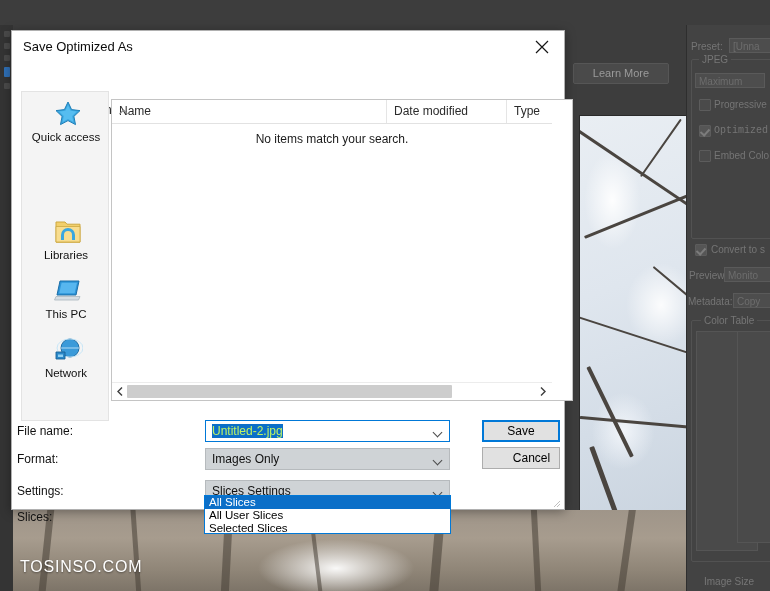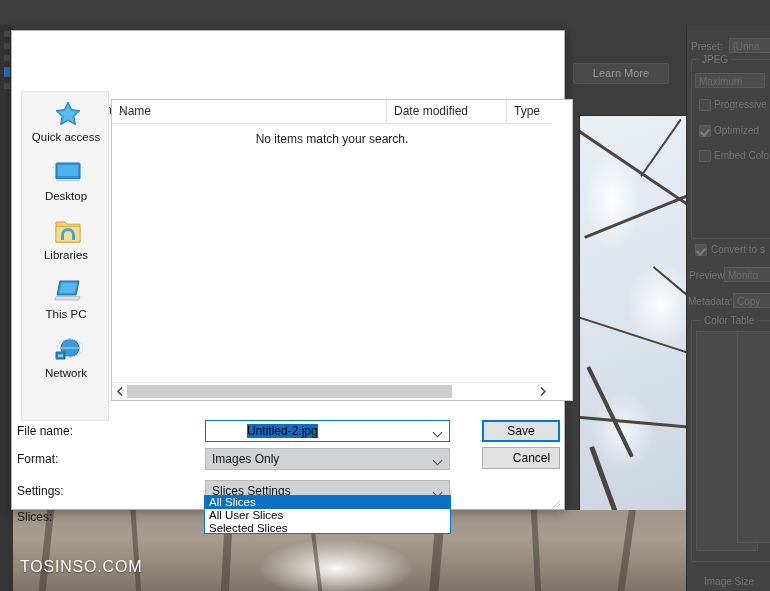--- a/index.html
+++ b/index.html
@@ -185,21 +185,21 @@
     position:absolute;left:0;top:33px;width:88px;font-size:11.5px;color:#111;
   }
 
   .btn{
     position:absolute;width:78px;height:22px;background:#e1e1e1;
     border:1px solid #adadad;box-sizing:border-box;
     font-size:12px;color:#000;text-align:center;line-height:20px;cursor:pointer;
   }
   .btn.primary{border:2px solid #0078d7;line-height:18px;}
 
-  .selected-text{background:#0b6fc8;color:#000000;margin-left:35px;}
+  .selected-text{background:#0b6fc8;color:#bef264;}
 
   .dropdown{
     position:absolute;left:204px;top:495px;width:247px;height:39px;
     background:#fff;border:1px solid #0078d7;box-sizing:border-box;z-index:40;
   }
   .dd-item{
     position:absolute;left:0;width:245px;height:13px;font-size:11.5px;
     padding-left:4px;box-sizing:border-box;color:#000;cursor:pointer;
     white-space:nowrap;
   }
@@ -257,21 +257,21 @@
 
     <div class="rp-sect" style="top:34px;width:80px;height:178px;"></div>
     <div class="rp-sect-title" style="left:12px;top:29px;">JPEG</div>
 
     <div class="rp-field" style="left:8px;top:48px;width:70px;">Maximum</div>
 
     <div class="rp-check" style="left:12px;top:74px;"></div>
     <div class="rp-label" style="left:27px;top:74px;">Progressive</div>
 
     <div class="rp-check on" style="left:12px;top:100px;"></div>
-    <div class="rp-label" style="left:27px;top:100px;">Optimized</div>
+    <div class="rp-label" style="left:27px;top:100px;font-family:Liberation Mono, monospace;">Optimized</div>
 
     <div class="rp-check" style="left:12px;top:125px;"></div>
     <div class="rp-label" style="left:27px;top:125px;">Embed Colo</div>
 
     <div class="rp-check on" style="left:8px;top:219px;"></div>
     <div class="rp-label" style="left:24px;top:219px;">Convert to s</div>
 
     <div class="rp-label" style="left:2px;top:245px;">Preview:</div>
     <div class="rp-field" style="left:37px;top:242px;width:50px;">Monito</div>
 
@@ -281,20 +281,28 @@
     <div class="rp-sect" style="top:295px;width:80px;height:240px;"></div>
     <div class="rp-sect-title" style="left:14px;top:290px;">Color Table</div>
     <div class="rp-swatch" style="left:9px;top:306px;width:60px;height:218px;"></div>
     <div class="rp-swatch" style="left:50px;top:306px;width:34px;height:210px;border-left:1px solid #555;"></div>
 
     <div class="rp-sect-title" style="left:14px;top:551px;">Image Size</div>
   </div>
 
   <div class="dialog">
 
+    <div class="dlg-title">
+      <div class="txt">Save Optimized As</div>
+      <div class="dlg-close">
+        <svg width="14" height="14" viewBox="0 0 14 14" aria-hidden="true">
+          <path d="M1 1 L13 13 M13 1 L1 13" stroke="#161616" stroke-width="1.2" fill="none"></path>
+        </svg>
+      </div>
+    </div>
 
     <div class="lbl" style="left:5px;top:72px;width:98px;">Save in:</div>
     <div class="combo" style="left:111px;top:68px;width:254px;">
       <span class="folder-ico">
         <svg width="15" height="12" viewBox="0 0 15 12" aria-hidden="true">
           <path d="M0.5 1.5 h5 l1.2 1.4 H14.5 v8.6 H0.5 Z" fill="#ffd878" stroke="#d9ae4a" stroke-width="0.8"></path>
           <path d="M0.5 3.6 H14.5 v7.9 H0.5 Z" fill="#ffe9ad" stroke="#dfb95c" stroke-width="0.6"></path>
         </svg>
       </span>
       <span class="v" style="left:26px;">New folder</span>
@@ -334,30 +342,20 @@
       <div class="place" style="left:0;top:6px;">
         <span class="ic">
           <svg width="30" height="28" viewBox="0 0 30 28" aria-hidden="true">
             <path d="M15 2 L18.6 9.6 L27 10.6 L20.9 16.4 L22.5 24.6 L15 20.6 L7.5 24.6 L9.1 16.4 L3 10.6 L11.4 9.6 Z" fill="#3aa7e0" stroke="#1f7fb8" stroke-width="1"></path>
             <path d="M15 5 L17.6 10.8 L23.8 11.5 L19.2 15.9 L20.4 22 L15 19 L9.6 22 L10.8 15.9 L6.2 11.5 L12.4 10.8 Z" fill="#56bdf0"></path>
           </svg>
         </span>
         <span class="nm">Quick access</span>
       </div>
 
-      <div class="place" style="left:0;top:65px;">
-        <span class="ic">
-          <svg width="30" height="28" viewBox="0 0 30 28" aria-hidden="true">
-            <rect x="3" y="4" width="24" height="16" rx="1" fill="#2d94d8" stroke="#1a6ea8" stroke-width="1"></rect>
-            <rect x="5" y="6" width="20" height="11" fill="#4fb0ec"></rect>
-            <rect x="3" y="20" width="24" height="2.4" fill="#cfd8de"></rect>
-          </svg>
-        </span>
-        <span class="nm">Desktop</span>
-      </div>
 
       <div class="place" style="left:0;top:124px;">
         <span class="ic">
           <svg width="30" height="28" viewBox="0 0 30 28" aria-hidden="true">
             <path d="M3 4 h9 l2 2.2 H27 v18 H3 Z" fill="#f2cf6b" stroke="#cda840" stroke-width="1"></path>
             <path d="M3 8.5 H27 v15.5 H3 Z" fill="#f8dd8f" stroke="#cda840" stroke-width="0.8"></path>
             <path d="M8 22 v-5 a7 7 0 0 1 14 0 v5 h-3 v-5 a4 4 0 0 0 -8 0 v5 Z" fill="#3aa7e0"></path>
           </svg>
         </span>
         <span class="nm">Libraries</span>

